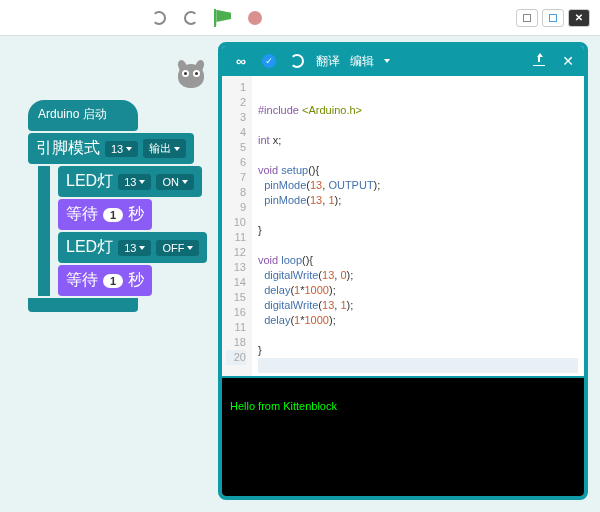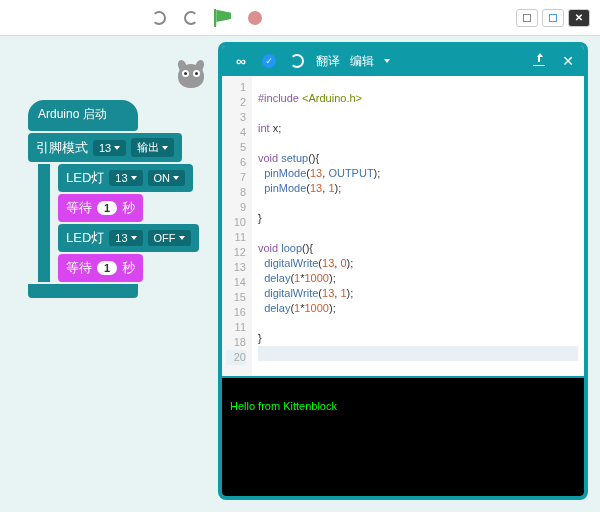--- a/index.html
+++ b/index.html
@@ -17,24 +17,24 @@
 .top-right { margin-left:auto; display:flex; gap:4px; }
 .top-btn { width:22px; height:18px; border:1px solid #ccc; border-radius:3px; background:#fff; display:flex; align-items:center; justify-content:center; cursor:pointer; }
 .top-btn.dark { background:#333; color:#fff; }
 .sq { width:8px; height:8px; border:1px solid #888; }
 .sq2 { width:8px; height:8px; border:1px solid #4a9de0; }
 .fs { font-size:10px; font-weight:bold; }
 
 .blocks-area { position:absolute; left:28px; top:100px; width:180px; }
 .hat { background:#178a93; color:#fff; border-radius:16px 16px 4px 4px; padding:6px 10px 8px; font-size:12px; width:110px; margin-bottom:2px; }
 .stack { background:#178a93; border-radius:4px; padding:5px 8px; display:flex; align-items:center; gap:5px; margin-bottom:2px; width:fit-content; }
-.label { color:#fff; font-size:13px; }
+.label { color:#fff; font-size:16px; }
 .dd { background:#0e6b73; color:#fff; font-size:11px; padding:2px 6px; border-radius:3px; display:flex; align-items:center; gap:3px; }
 .dd-arrow { width:0; height:0; border-left:3px solid transparent; border-right:3px solid transparent; border-top:4px solid #fff; }
-.orange { background:#d946ef; }
+.orange { background:#8b5cf6; }
 .pill { background:#fff; color:#333; border-radius:9px; padding:1px 7px; font-size:11px; font-weight:bold; }
 
 .owl { position:absolute; left:175px; top:60px; width:32px; height:30px; }
 .owl-body { width:26px; height:24px; background:#999; border-radius:50% 50% 45% 45%; position:absolute; left:3px; top:4px; }
 .owl-ear { width:8px; height:10px; background:#999; border-radius:50% 50% 0 0; position:absolute; top:0; }
 .owl-ear.l { left:3px; transform:rotate(-20deg);} .owl-ear.r { right:3px; transform:rotate(20deg);}
 .owl-eye { width:7px; height:7px; background:#fff; border-radius:50%; position:absolute; top:10px; }
 .owl-eye.l{left:7px;} .owl-eye.r{right:7px;}
 .owl-pupil{width:3px;height:3px;background:#333;border-radius:50%;margin:2px;}
 
@@ -45,21 +45,21 @@
 .check { width:14px; height:14px; background:#2196f3; border-radius:50%; display:flex; align-items:center; justify-content:center; font-size:9px; }
 .hdr-right { margin-left:auto; display:flex; gap:14px; }
 .upload-i { width:12px; height:10px; border-bottom:1.5px solid #fff; position:relative; }
 .upload-i:before { content:""; position:absolute; left:4px; top:-3px; width:0; height:0; border-left:3px solid transparent; border-right:3px solid transparent; border-bottom:4px solid #fff; }
 .upload-i:after { content:""; position:absolute; left:5px; top:0; width:2px; height:6px; background:#fff; }
 .close-x { font-size:14px; cursor:pointer; }
 
 .editor { flex:1; display:flex; background:#fff; overflow:hidden; font-family:Consolas,monospace; font-size:11px; }
 .gutter { background:#f5f5f5; color:#aaa; text-align:right; padding:4px 6px 4px 4px; width:30px; user-select:none; }
 .gutter div { height:15px; line-height:15px; }
-.code { flex:1; padding:0 6px; white-space:pre; color:#333; }
+.code { flex:1; padding:12px 6px; white-space:pre; color:#333; }
 .code div { height:15px; line-height:15px; }
 .cur-line { background:#e8f0f5; }
 .kw { color:#8959a8; } .inc { color:#718c00; } .num { color:#c95c30; } .fn { color:#4271ae; } .ty{color:#8959a8;}
 
 .console { height:120px; background:#000; color:#0f0; font-family:Consolas,monospace; font-size:11px; padding:22px 8px; border-top:2px solid #0e9aa7; }
 </style>
 </head>
 <body>
 
 <div class="top-bar">

